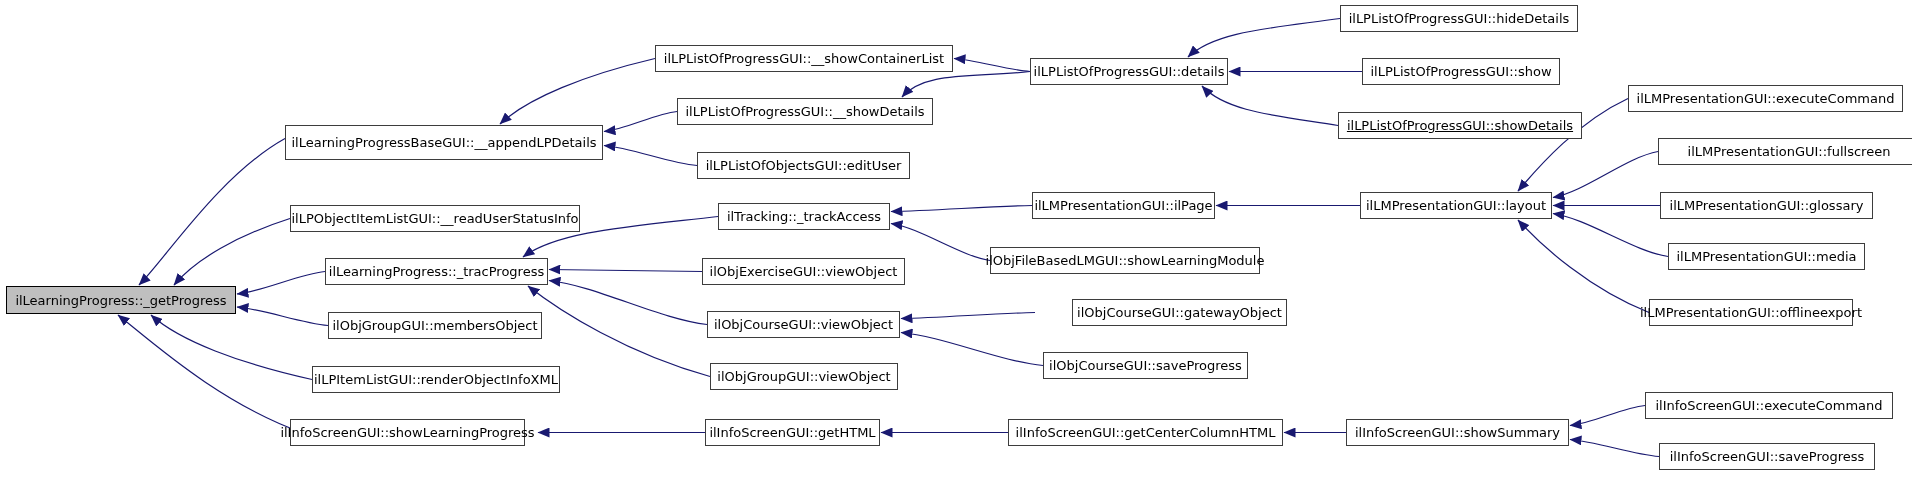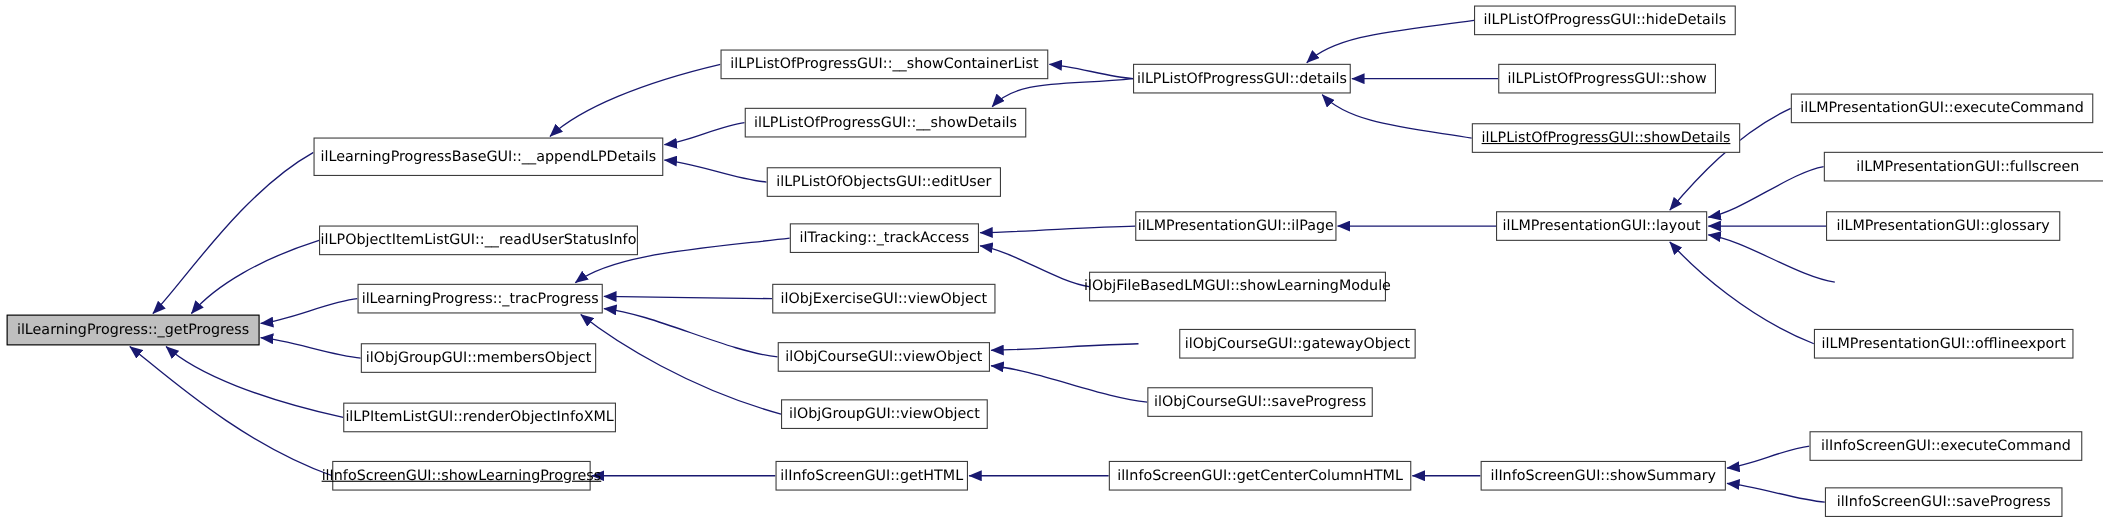--- a/index.html
+++ b/index.html
@@ -71,21 +71,21 @@
       <path d="M1346,432.5 L1284,432.5" fill="none" stroke="#191970" stroke-width="1.2" marker-end="url(#arrow)"></path>
       <path d="M1645,405.5 C1622.5,407.9 1592.5,423.1 1570,425.5" fill="none" stroke="#191970" stroke-width="1.2" marker-end="url(#arrow)"></path>
       <path d="M1659,456.5 C1632.3,454.46 1596.7,441.54 1570,439.5" fill="none" stroke="#191970" stroke-width="1.2" marker-end="url(#arrow)"></path>
     </svg>
     <div class="node main" style="left: 6px; top: 286px; width: 230px; height: 28px;">ilLearningProgress::_getProgress</div>
     <div class="node" style="left: 285px; top: 125px; width: 318px; height: 35px;">ilLearningProgressBaseGUI::__appendLPDetails</div>
     <div class="node" style="left: 290px; top: 205px; width: 290px; height: 27px;">ilLPObjectItemListGUI::__readUserStatusInfo</div>
     <div class="node" style="left: 325px; top: 258px; width: 223px; height: 27px;">ilLearningProgress::_tracProgress</div>
     <div class="node" style="left: 328px; top: 312px; width: 214px; height: 27px;">ilObjGroupGUI::membersObject</div>
     <div class="node" style="left: 312px; top: 366px; width: 248px; height: 27px;">ilLPItemListGUI::renderObjectInfoXML</div>
-    <div class="node" style="left: 302px; top: 419px; width: 235px; height: 27px; text-decoration: underline;">ilInfoScreenGUI::showLearningProgress</div>
+    <div class="node" style="left: 290px; top: 419px; width: 235px; height: 27px;">ilInfoScreenGUI::showLearningProgress</div>
     <div class="node" style="left: 655px; top: 45px; width: 298px; height: 27px;">ilLPListOfProgressGUI::__showContainerList</div>
     <div class="node" style="left: 677px; top: 98px; width: 256px; height: 27px;">ilLPListOfProgressGUI::__showDetails</div>
     <div class="node" style="left: 697px; top: 152px; width: 213px; height: 27px;">ilLPListOfObjectsGUI::editUser</div>
     <div class="node" style="left: 718px; top: 203px; width: 172px; height: 27px;">ilTracking::_trackAccess</div>
     <div class="node" style="left: 702px; top: 258px; width: 203px; height: 27px;">ilObjExerciseGUI::viewObject</div>
     <div class="node" style="left: 707px; top: 311px; width: 193px; height: 27px;">ilObjCourseGUI::viewObject</div>
     <div class="node" style="left: 710px; top: 363px; width: 188px; height: 27px;">ilObjGroupGUI::viewObject</div>
     <div class="node" style="left: 705px; top: 419px; width: 175px; height: 27px;">ilInfoScreenGUI::getHTML</div>
     <div class="node" style="left: 1030px; top: 58px; width: 198px; height: 27px;">ilLPListOfProgressGUI::details</div>
     <div class="node" style="left: 1032px; top: 192px; width: 183px; height: 27px;">ilLMPresentationGUI::ilPage</div>
@@ -94,16 +94,17 @@
     <div class="node" style="left: 1043px; top: 352px; width: 205px; height: 27px;">ilObjCourseGUI::saveProgress</div>
     <div class="node" style="left: 1008px; top: 419px; width: 275px; height: 27px;">ilInfoScreenGUI::getCenterColumnHTML</div>
     <div class="node" style="left: 1340px; top: 5px; width: 238px; height: 27px;">ilLPListOfProgressGUI::hideDetails</div>
     <div class="node" style="left: 1362px; top: 58px; width: 198px; height: 27px;">ilLPListOfProgressGUI::show</div>
     <div class="node" style="left: 1338px; top: 112px; width: 244px; height: 27px; text-decoration: underline;">ilLPListOfProgressGUI::showDetails</div>
     <div class="node" style="left: 1360px; top: 192px; width: 192px; height: 27px;">ilLMPresentationGUI::layout</div>
     <div class="node" style="left: 1346px; top: 419px; width: 223px; height: 27px;">ilInfoScreenGUI::showSummary</div>
     <div class="node" style="left: 1628px; top: 85px; width: 275px; height: 27px;">ilLMPresentationGUI::executeCommand</div>
     <div class="node" style="left: 1658px; top: 138px; width: 262px; height: 27px;">ilLMPresentationGUI::fullscreen</div>
     <div class="node" style="left: 1660px; top: 192px; width: 213px; height: 27px;">ilLMPresentationGUI::glossary</div>
-    <div class="node" style="left: 1649px; top: 299px; width: 236px; height: 27px;">ilLMPresentationGUI::offlineexport</div>
+    <div class="node" style="left: 1668px; top: 243px; width: 197px; height: 27px;">ilLMPresentationGUI::media</div>
+    <div class="node" style="left: 1649px; top: 299px; width: 204px; height: 27px;">ilLMPresentationGUI::offlineexport</div>
     <div class="node" style="left: 1645px; top: 392px; width: 248px; height: 27px;">ilInfoScreenGUI::executeCommand</div>
     <div class="node" style="left: 1659px; top: 443px; width: 216px; height: 27px;">ilInfoScreenGUI::saveProgress</div>
   </div>
 
 </body></html>

